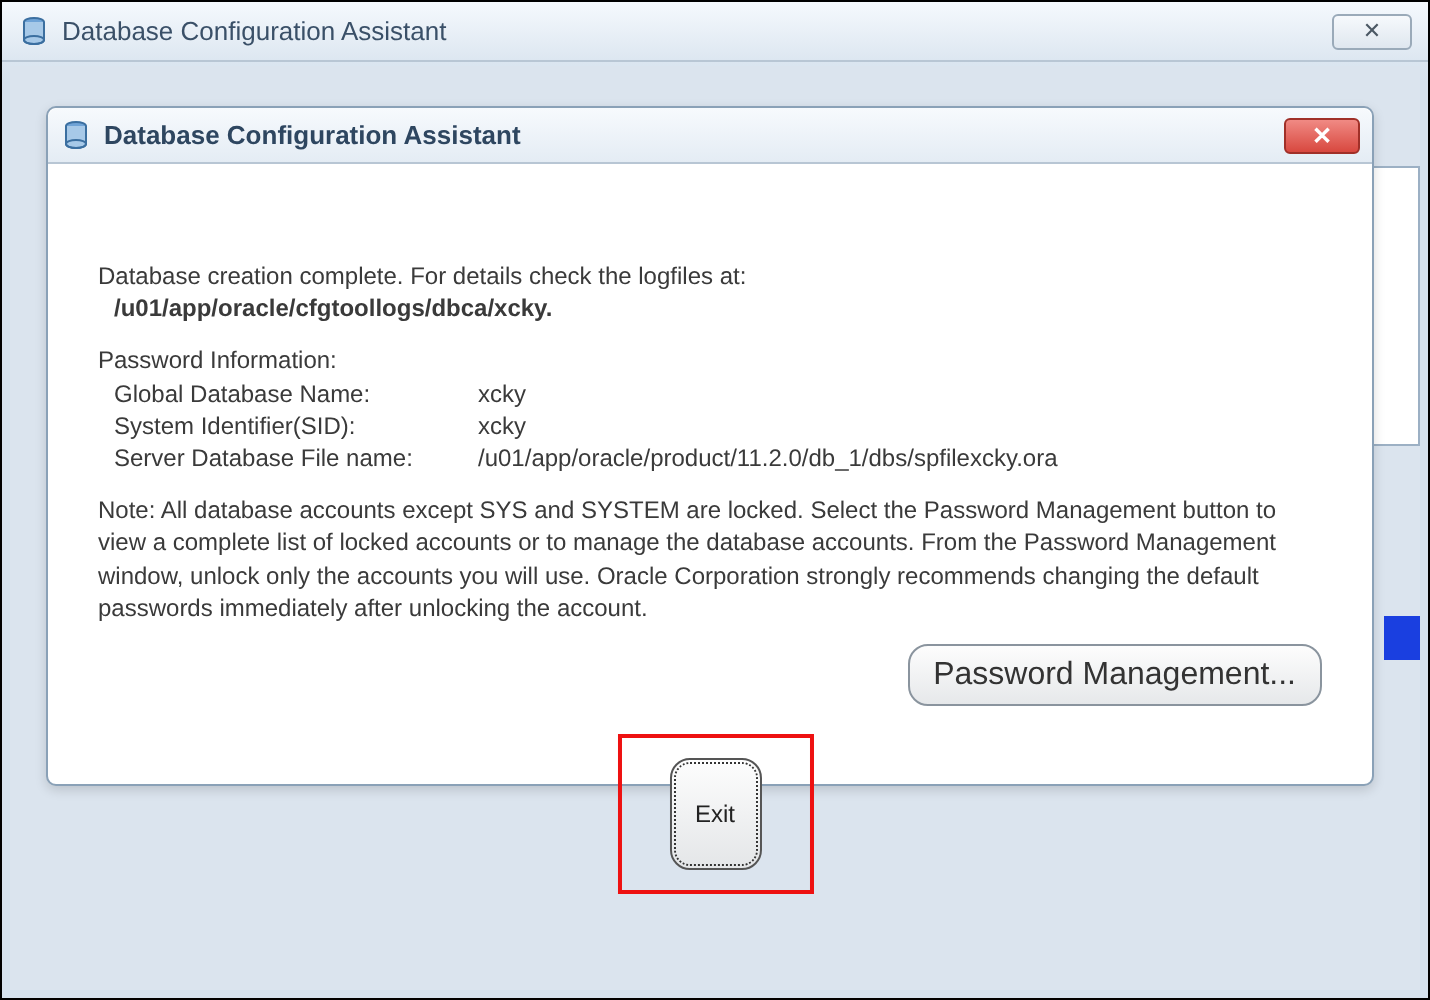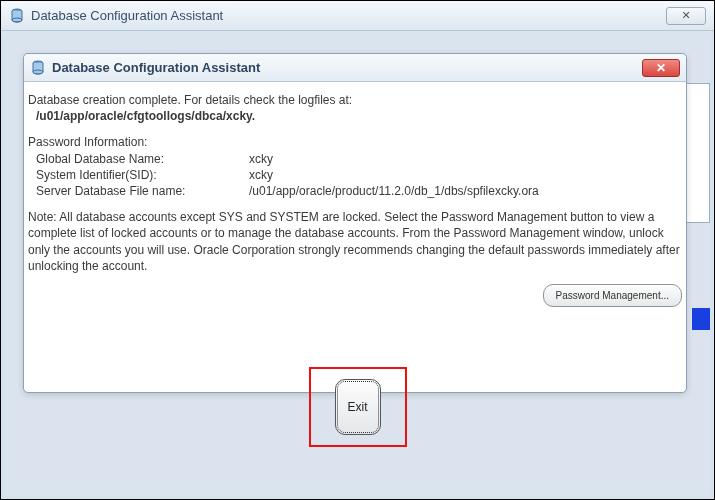--- a/index.html
+++ b/index.html
@@ -103,42 +103,43 @@
     border: 1px solid #a03028;
     display: flex;
     align-items: center;
     justify-content: center;
     color: #fff;
     font-weight: bold;
     font-size: 12px;
   }
   .inner-body {
     flex: 1;
-    padding: 10px 4px;
+    padding: 10px 25px;
     color: #3a3a3a;
     font-size: 12px;
     line-height: 1.35;
     overflow: hidden;
+    margin-top: 38px;
   }
   .para { margin-bottom: 10px; }
-  .info-row { display: flex; gap: 31px; }
+  .info-row { display: flex; }
   .info-label { width: 190px; padding-left: 8px; }
   .info-val { flex: 1; }
   .indent { padding-left: 8px; font-weight: bold; }
   .btn-row {
     text-align: right;
     margin-top: 8px;
   }
   .pw-btn {
     display: inline-block;
     padding: 4px 12px;
     border: 1px solid #8a949e;
     border-radius: 10px;
     background: linear-gradient(to bottom,#fdfdfd,#e6e8ea);
-    font-size: 10px;
+    font-size: 16px;
     color: #333;
   }
   .exit-wrap {
     position: absolute;
     left: 50%;
     bottom: 48px;
     transform: translateX(-50%);
     border: 2px solid #e11;
     padding: 10px 24px;
   }

